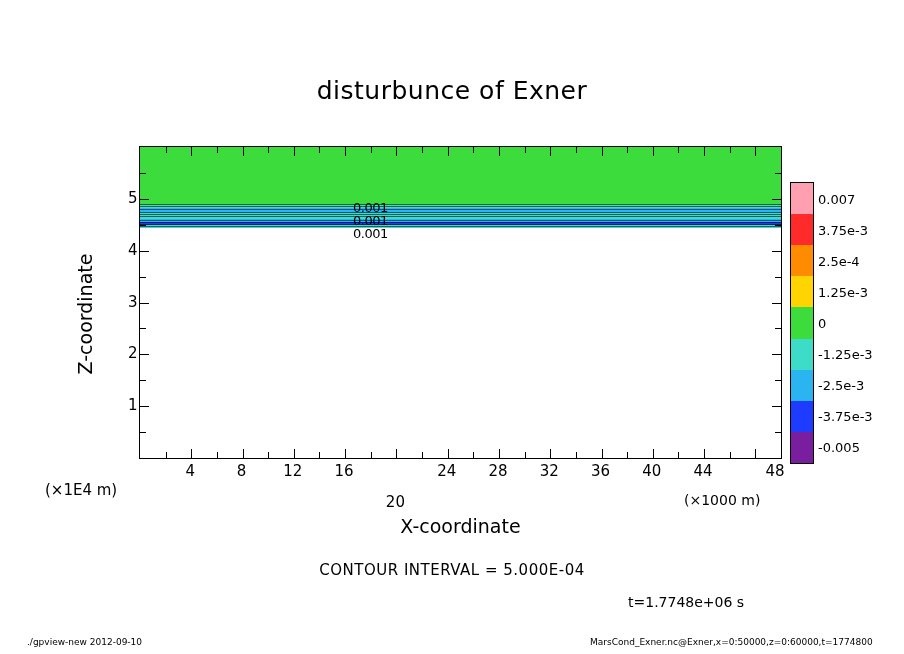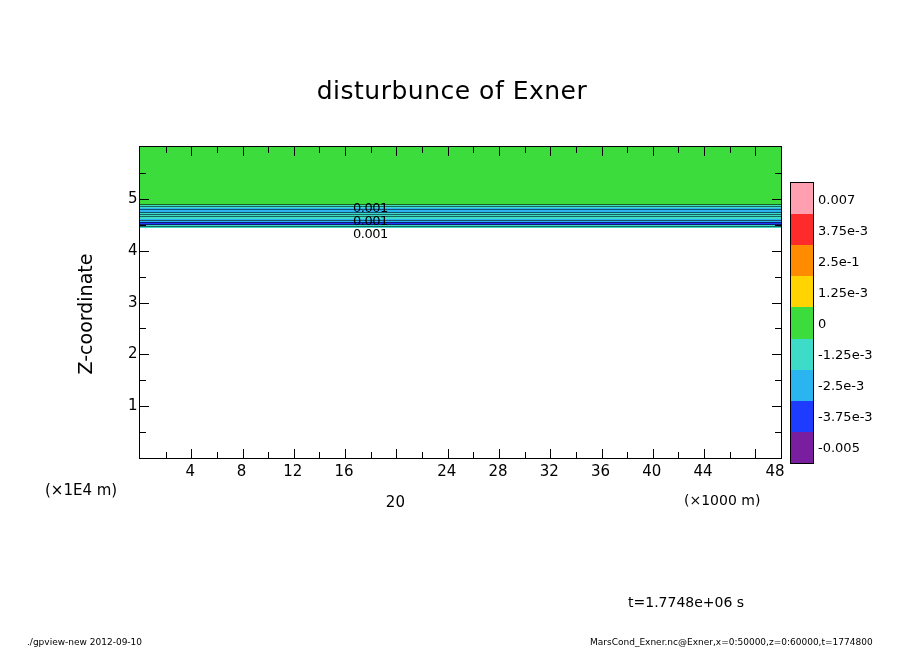--- a/index.html
+++ b/index.html
@@ -260,42 +260,44 @@
     </div>
   <div id="ylabels-host">
       <div class="ylab" style="top: 405.167px;">1</div>
       <div class="ylab" style="top: 353.333px;">2</div>
       <div class="ylab" style="top: 301.5px;">3</div>
       <div class="ylab" style="top: 249.667px;">4</div>
       <div class="ylab" style="top: 197.833px;">5</div>
     </div>
 
   <div id="y-axis-title">Z-coordinate</div>
+  <div class="txt" id="x-axis-title">X-coordinate</div>
   <div class="txt" id="y-unit">(×1E4 m)</div>
   <div class="txt" id="x-unit">(×1000 m)</div>
 
   <div id="colorbar">
       <div class="cb-cell" style="height: 31.1111px; background: rgb(255, 159, 176);"></div>
       <div class="cb-cell" style="height: 31.1111px; background: rgb(255, 42, 42);"></div>
       <div class="cb-cell" style="height: 31.1111px; background: rgb(255, 140, 0);"></div>
       <div class="cb-cell" style="height: 31.1111px; background: rgb(255, 212, 0);"></div>
       <div class="cb-cell" style="height: 31.1111px; background: rgb(60, 220, 60);"></div>
       <div class="cb-cell" style="height: 31.1111px; background: rgb(60, 220, 200);"></div>
       <div class="cb-cell" style="height: 31.1111px; background: rgb(42, 180, 240);"></div>
       <div class="cb-cell" style="height: 31.1111px; background: rgb(30, 60, 255);"></div>
       <div class="cb-cell" style="height: 31.1111px; background: rgb(122, 30, 160);"></div>
     </div>
   <div id="cb-labels-host">
       <div class="cb-label" style="top: 198.556px;">0.007</div>
       <div class="cb-label" style="top: 229.667px;">3.75e-3</div>
-      <div class="cb-label" style="top: 260.778px;">2.5e-1</div>
+      <div class="cb-label" style="top: 260.778px;">2.5e-4</div>
       <div class="cb-label" style="top: 291.889px;">1.25e-3</div>
       <div class="cb-label" style="top: 323px;">0</div>
       <div class="cb-label" style="top: 354.111px;">-1.25e-3</div>
       <div class="cb-label" style="top: 385.222px;">-2.5e-3</div>
       <div class="cb-label" style="top: 416.333px;">-3.75e-3</div>
       <div class="cb-label" style="top: 447.444px;">-0.005</div>
     </div>
 
+  <div class="txt" id="contour-interval">CONTOUR INTERVAL = 5.000E-04</div>
   <div class="txt" id="time-text">t=1.7748e+06 s</div>
   <div class="txt" id="footer-left">./gpview-new   2012-09-10</div>
   <div class="txt" id="footer-right">MarsCond_Exner.nc@Exner,x=0:50000,z=0:60000,t=1774800</div>
 </div>
 
 </body></html>

